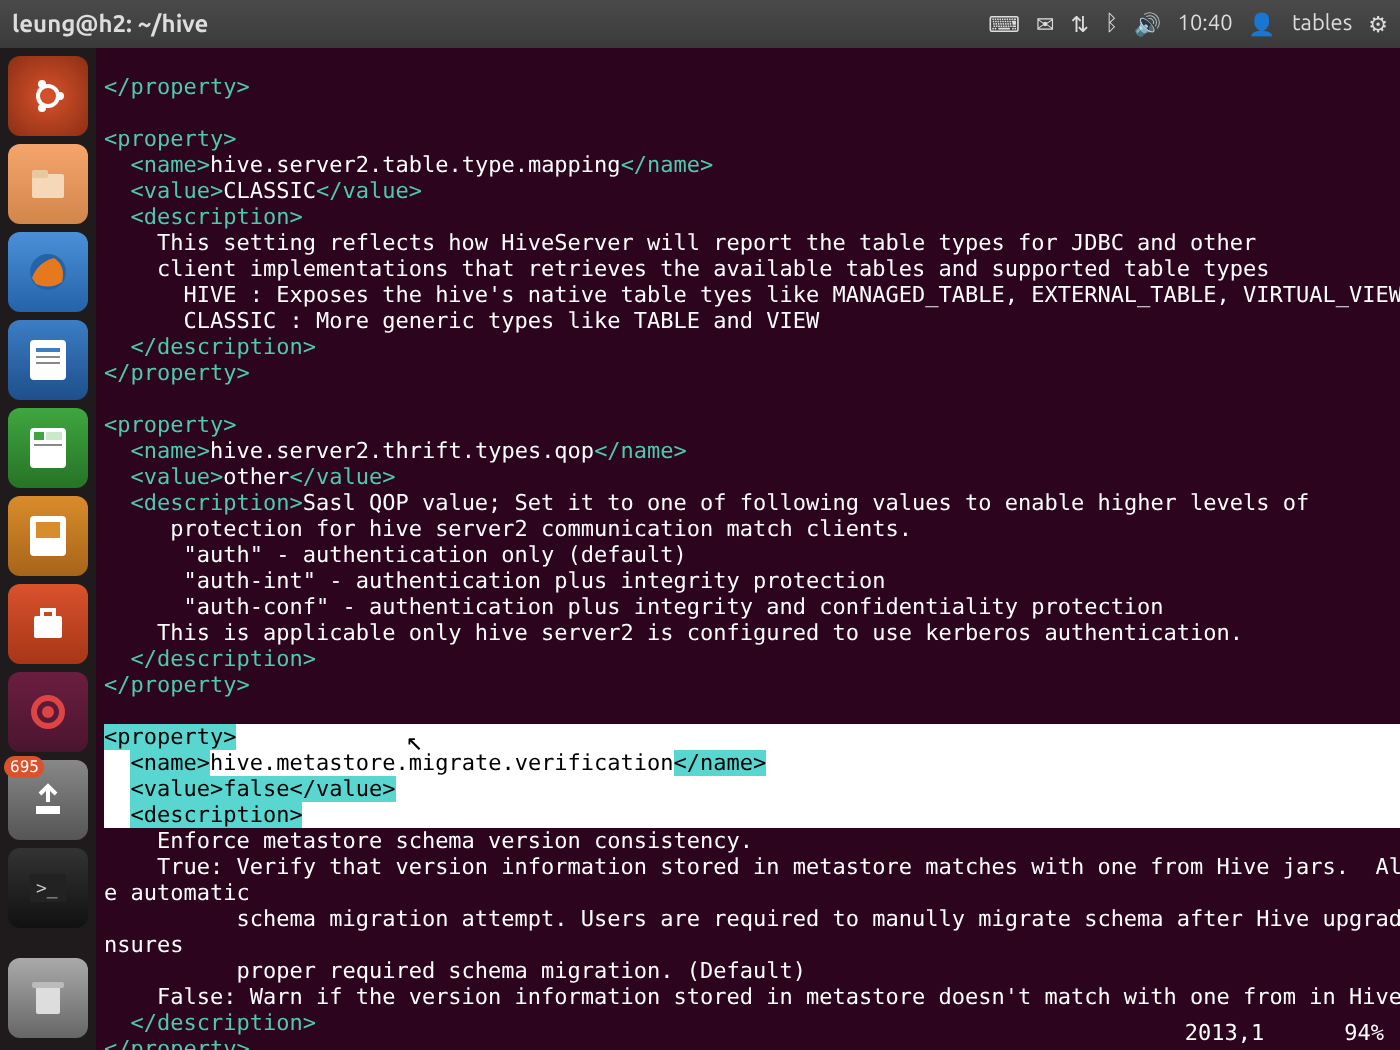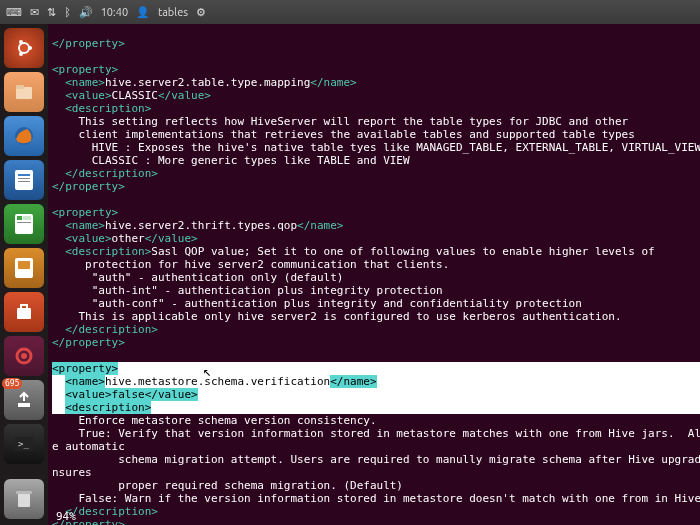--- a/index.html
+++ b/index.html
@@ -30,20 +30,21 @@
 .sel{background:#fff;color:#000}
 .seltext{background:#59d6d0;color:#000}
 .status{position:absolute;bottom:2px;left:48px;right:0;color:#fff;display:flex;padding:0 8px}
 .status .pos{flex:1;text-align:right;margin-right:40px}
 .cursor{position:absolute;font-size:14px;color:#000;pointer-events:none}
 </style>
 </head>
 <body>
 
 <div class="topbar">
+  <span class="title">leung@h2: ~/hive</span>
   <div class="ind">
     <span>⌨</span>
     <span>✉</span>
     <span>⇅</span>
     <span>ᛒ</span>
     <span>🔊</span>
     <span>10:40</span>
     <span>👤</span>
     <span>tables</span>
     <span>⚙</span>
@@ -137,40 +138,41 @@
 <span class="desc">    client implementations that retrieves the available tables and supported table types</span>
 <span class="desc">      HIVE : Exposes the hive's native table tyes like MANAGED_TABLE, EXTERNAL_TABLE, VIRTUAL_VIEW</span>
 <span class="desc">      CLASSIC : More generic types like TABLE and VIEW</span>
   <span class="tag">&lt;/description&gt;</span>
 <span class="tag">&lt;/property&gt;</span>
 
 <span class="tag">&lt;property&gt;</span>
   <span class="tag">&lt;name&gt;</span><span class="val">hive.server2.thrift.types.qop</span><span class="tag">&lt;/name&gt;</span>
   <span class="tag">&lt;value&gt;</span><span class="val">other</span><span class="tag">&lt;/value&gt;</span>
   <span class="tag">&lt;description&gt;</span><span class="desc">Sasl QOP value; Set it to one of following values to enable higher levels of</span>
-<span class="desc">     protection for hive server2 communication that clients.</span>
+<span class="desc">     protection for hive server2 communication match clients.</span>
 <span class="desc">      "auth" - authentication only (default)</span>
 <span class="desc">      "auth-int" - authentication plus integrity protection</span>
 <span class="desc">      "auth-conf" - authentication plus integrity and confidentiality protection</span>
 <span class="desc">    This is applicable only hive server2 is configured to use kerberos authentication.</span>
   <span class="tag">&lt;/description&gt;</span>
 <span class="tag">&lt;/property&gt;</span>
 
 <span class="sel"><span class="seltext">&lt;property&gt;</span>                                                                                                  </span>
-<span class="sel">  <span class="seltext">&lt;name&gt;</span><span>hive.metastore.schema.verification</span><span class="seltext">&lt;/name&gt;</span>                                                           </span>
+<span class="sel">  <span class="seltext">&lt;name&gt;</span><span>hive.metastore.migrate.verification</span><span class="seltext">&lt;/name&gt;</span>                                                           </span>
 <span class="sel">  <span class="seltext">&lt;value&gt;</span><span class="seltext">false</span><span class="seltext">&lt;/value&gt;</span>                                                                                     </span>
 <span class="sel">  <span class="seltext">&lt;description&gt;</span>                                                                                              </span>
 <span class="desc">    Enforce metastore schema version consistency.</span>
 <span class="desc">    True: Verify that version information stored in metastore matches with one from Hive jars.  Also disabl</span>
 <span class="desc">e automatic</span>
 <span class="desc">          schema migration attempt. Users are required to manully migrate schema after Hive upgrade which e</span>
 <span class="desc">nsures</span>
 <span class="desc">          proper required schema migration. (Default)</span>
 <span class="desc">    False: Warn if the version information stored in metastore doesn't match with one from in Hive jars.</span>
   <span class="tag">&lt;/description&gt;</span>
 <span class="tag">&lt;/property&gt;</span>
 </div>
 
 <div class="cursor" style="left:203px;top:363px">↖</div>
 
 <div class="status">
+  <span class="pos">2013,1</span>
   <span>94%</span>
 </div>
 
 </body></html>

